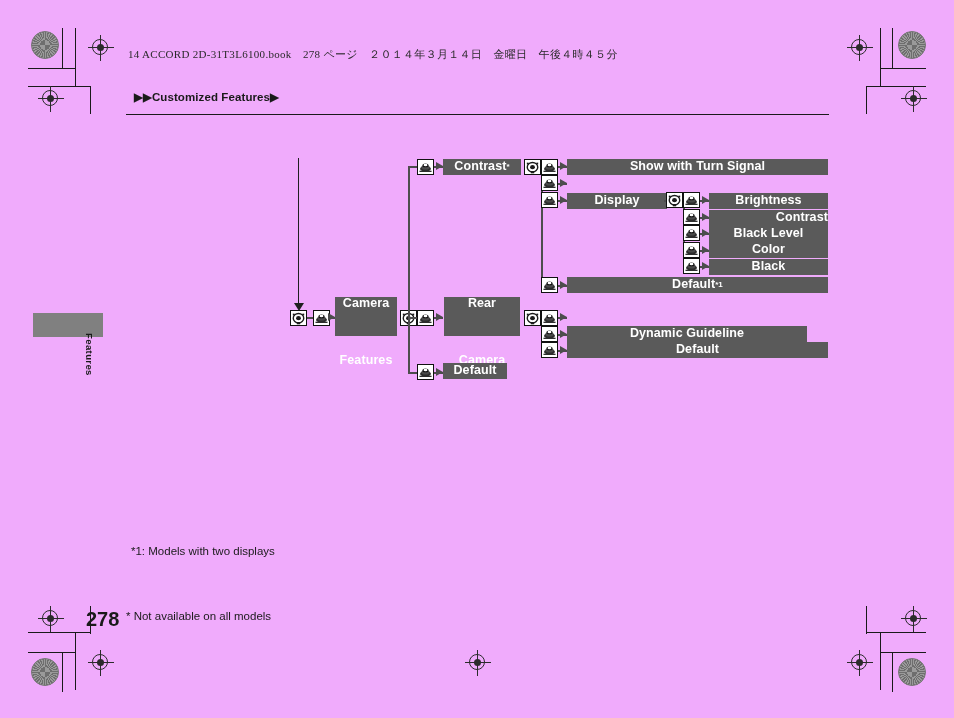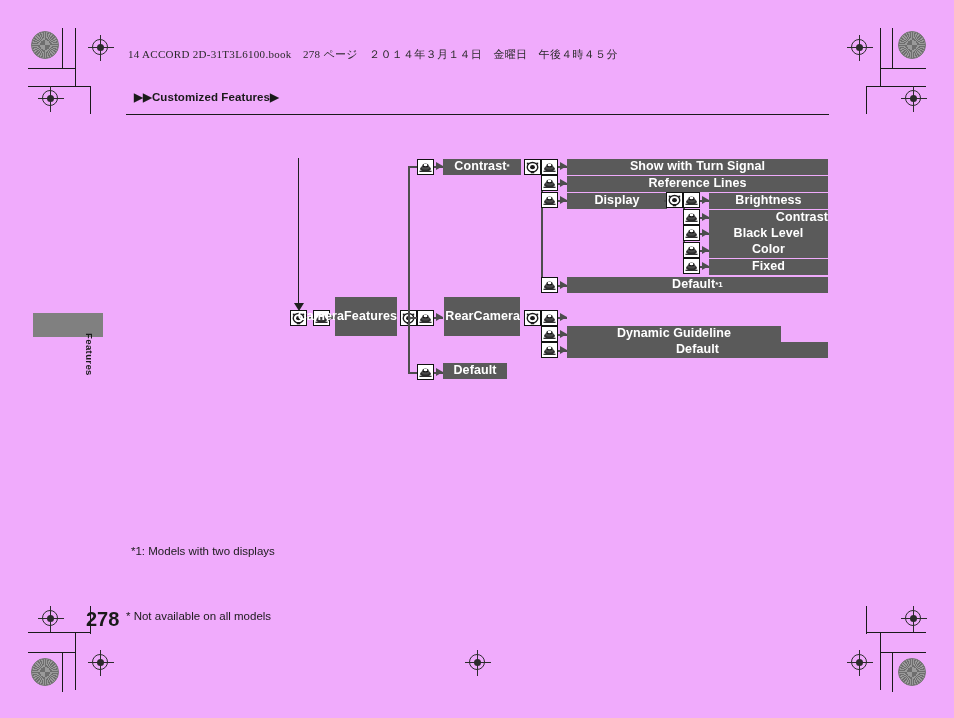--- a/index.html
+++ b/index.html
@@ -142,22 +142,23 @@
     font-weight: 700;
     display: flex;
     align-items: center;
     justify-content: center;
     box-sizing: border-box;
     line-height: 1.05;
     text-align: center;
     letter-spacing: 0.1px;
   }
   .bar.two-line {
-    flex-direction: row;
-    justify-content: flex-end;
+    flex-direction: column;
+    justify-content: flex-start;
+    gap: 44px;
   }
   .bar sup {
     font-size: 8px;
     vertical-align: super;
     line-height: 0;
   }
 
   
   .ico {
     position: absolute;
@@ -431,23 +432,20 @@
     </div>
 
     <div class="line h" style="left:541px;top:183px;width:4px;"></div>
     <div class="ico" style="left:541px;top:175px;">
       <svg viewBox="0 0 17 16">
           <use href="#g-knob"></use>
         </svg>
     </div>
     <div class="line h" style="left:558px;top:183px;width:9px;"></div>
     <div class="arrow" style="left:560px;top:179px;"></div>
-    <div class="bar" style="left:567px;top:176px;width:261px;height:16px;">
-      <span>Reference Lines</span>
-    </div>
 
     <div class="line h" style="left:541px;top:200px;width:4px;"></div>
     <div class="ico" style="left:541px;top:192px;">
       <svg viewBox="0 0 17 16">
           <use href="#g-knob"></use>
         </svg>
     </div>
     <div class="line h" style="left:558px;top:200px;width:9px;"></div>
     <div class="arrow" style="left:560px;top:196px;"></div>
     <div class="bar" style="left:567px;top:193px;width:100px;height:16px;">
@@ -512,21 +510,21 @@
 
     <div class="line h" style="left:683px;top:266px;width:4px;"></div>
     <div class="ico" style="left:683px;top:258px;">
       <svg viewBox="0 0 17 16">
           <use href="#g-knob"></use>
         </svg>
     </div>
     <div class="line h" style="left:700px;top:266px;width:9px;"></div>
     <div class="arrow" style="left:702px;top:262px;"></div>
     <div class="bar" style="left:709px;top:259px;width:119px;height:16px;">
-      <span>Fixed</span>
+      <span>Black</span>
     </div>
 
     <div class="line h" style="left:541px;top:285px;width:4px;"></div>
     <div class="ico" style="left:541px;top:277px;">
       <svg viewBox="0 0 17 16">
           <use href="#g-knob"></use>
         </svg>
     </div>
     <div class="line h" style="left:558px;top:285px;width:9px;"></div>
     <div class="arrow" style="left:560px;top:281px;"></div>
@@ -552,21 +550,21 @@
     <div class="arrow" style="left:560px;top:313px;"></div>
 
     <div class="line h" style="left:541px;top:334px;width:4px;"></div>
     <div class="ico" style="left:541px;top:326px;">
       <svg viewBox="0 0 17 16">
           <use href="#g-knob"></use>
         </svg>
     </div>
     <div class="line h" style="left:558px;top:334px;width:9px;"></div>
     <div class="arrow" style="left:560px;top:330px;"></div>
-    <div class="bar" style="left:567px;top:326px;width:214px;height:16px;">
+    <div class="bar" style="left:567px;top:326px;width:240px;height:16px;">
       <span>Dynamic Guideline</span>
     </div>
 
     <div class="line h" style="left:541px;top:350px;width:4px;"></div>
     <div class="ico" style="left:541px;top:342px;">
       <svg viewBox="0 0 17 16">
           <use href="#g-knob"></use>
         </svg>
     </div>
     <div class="line h" style="left:558px;top:350px;width:9px;"></div>

